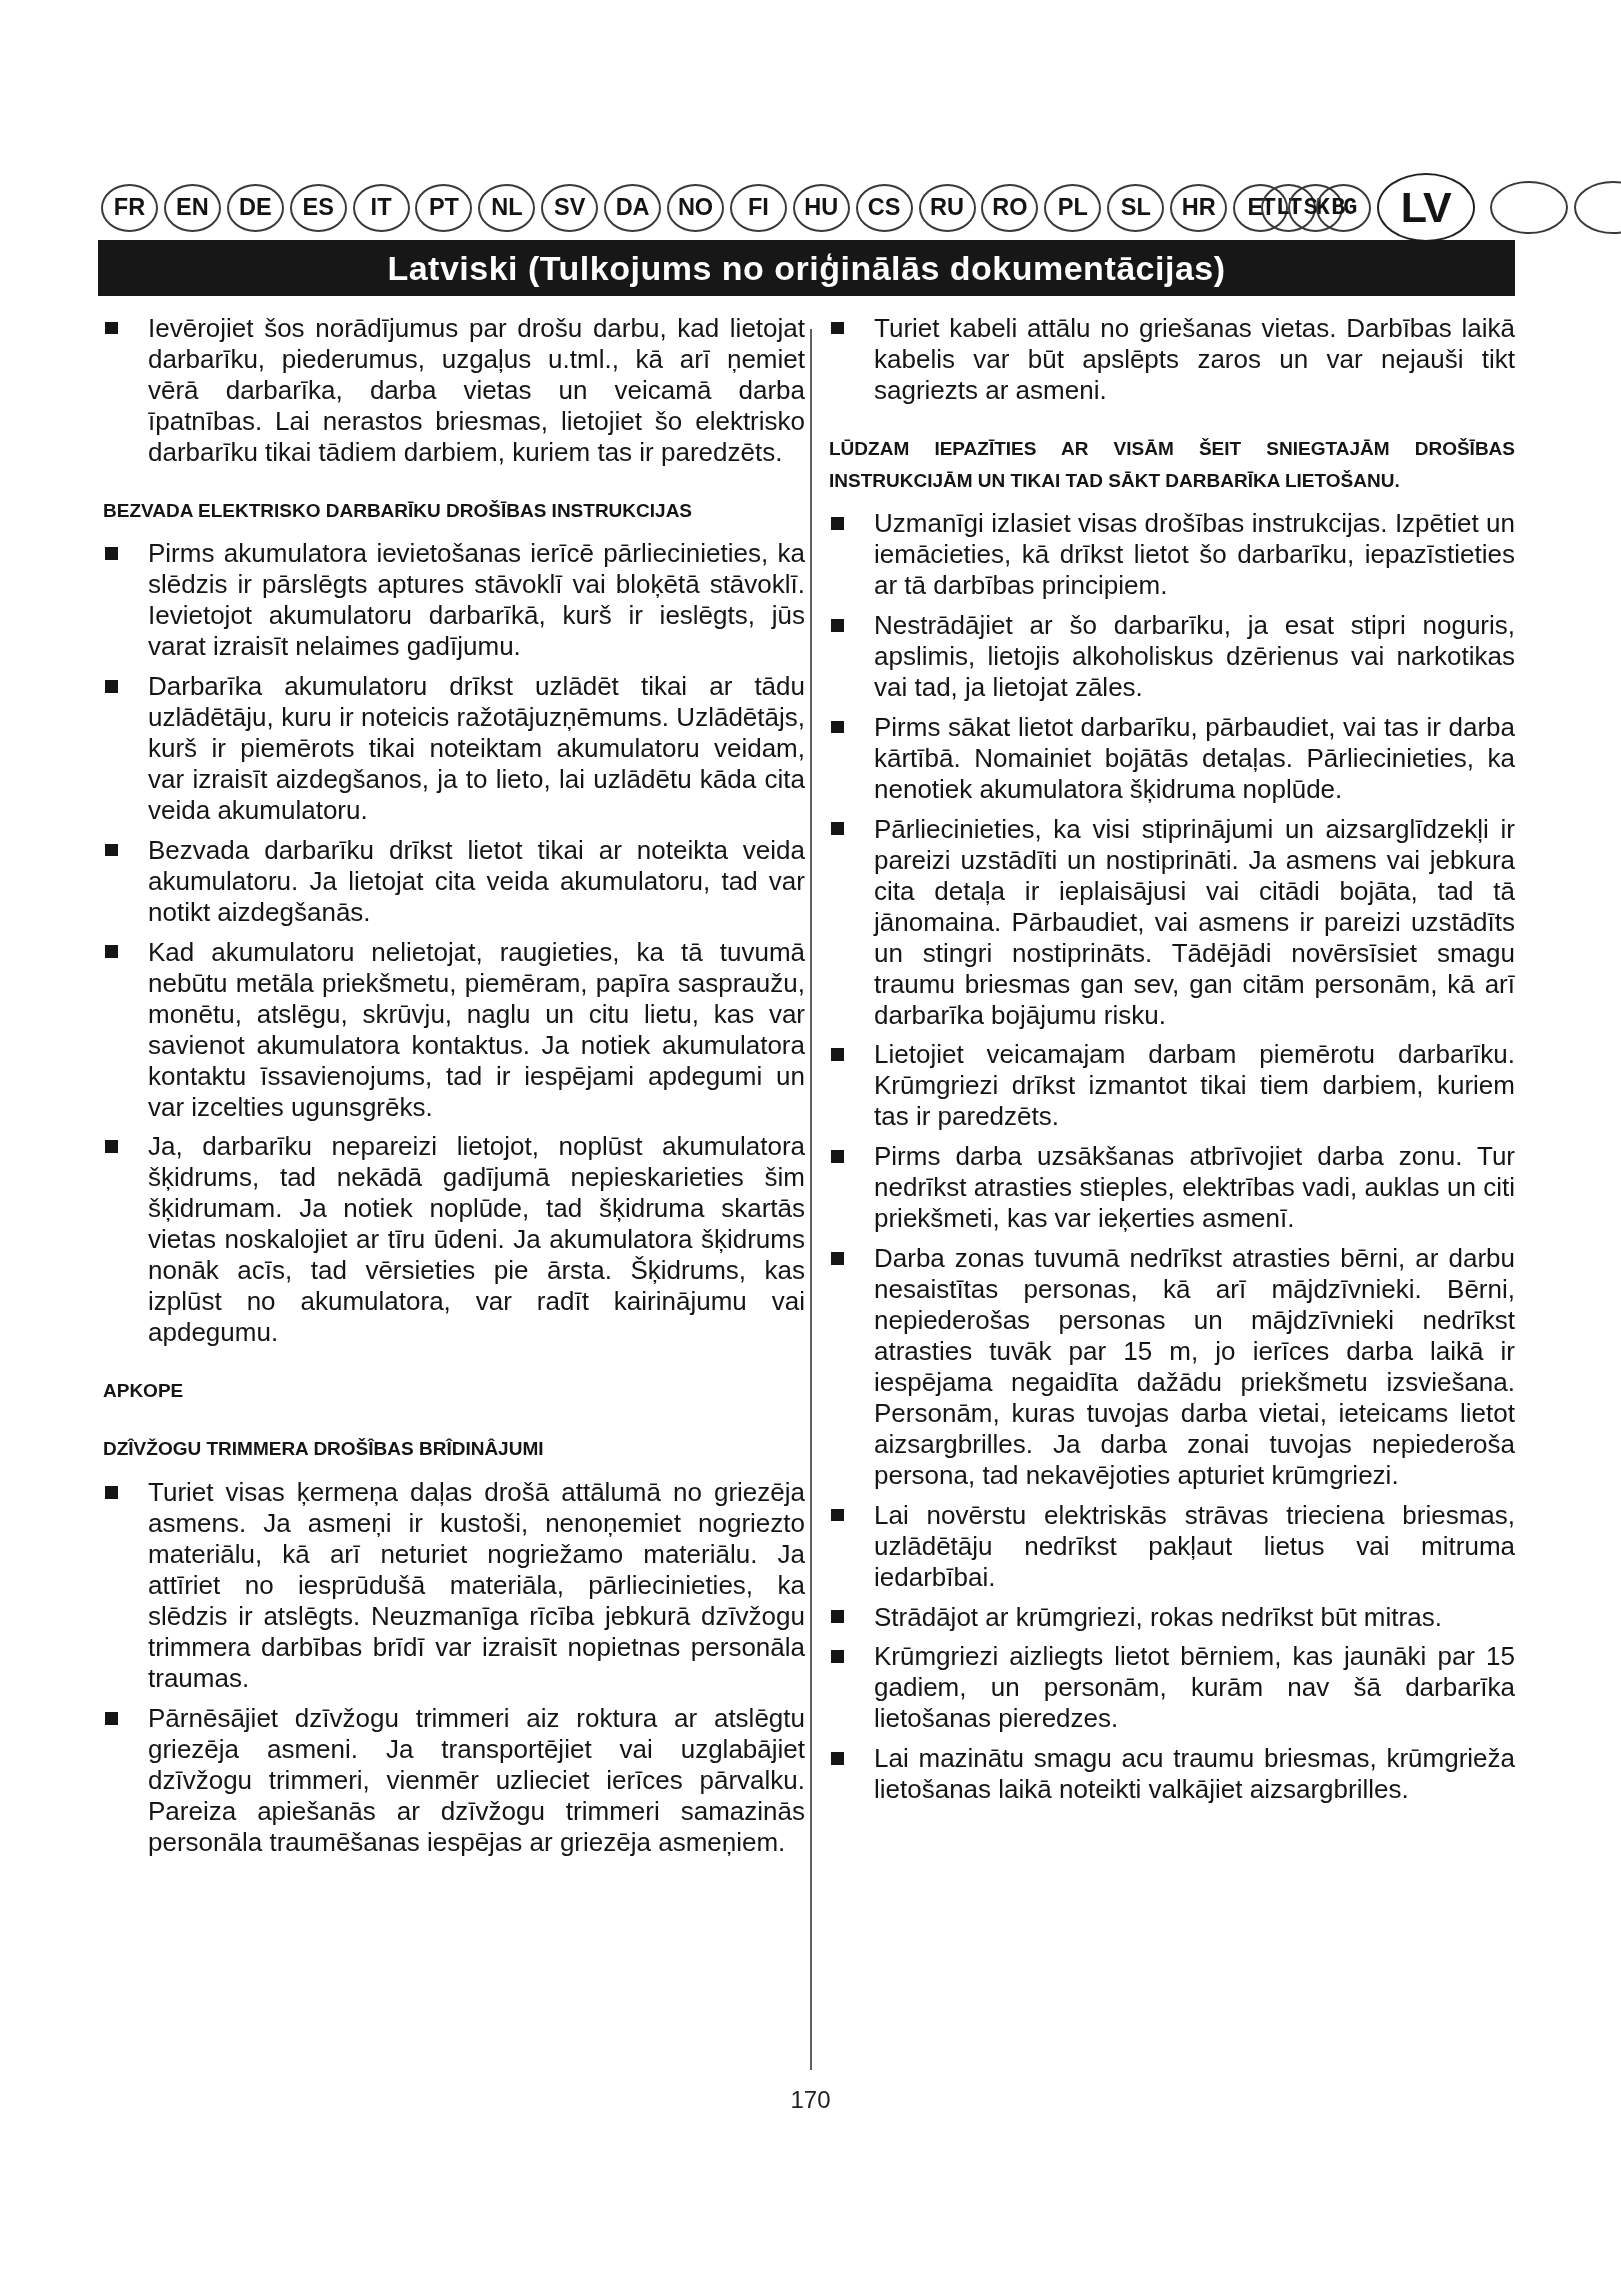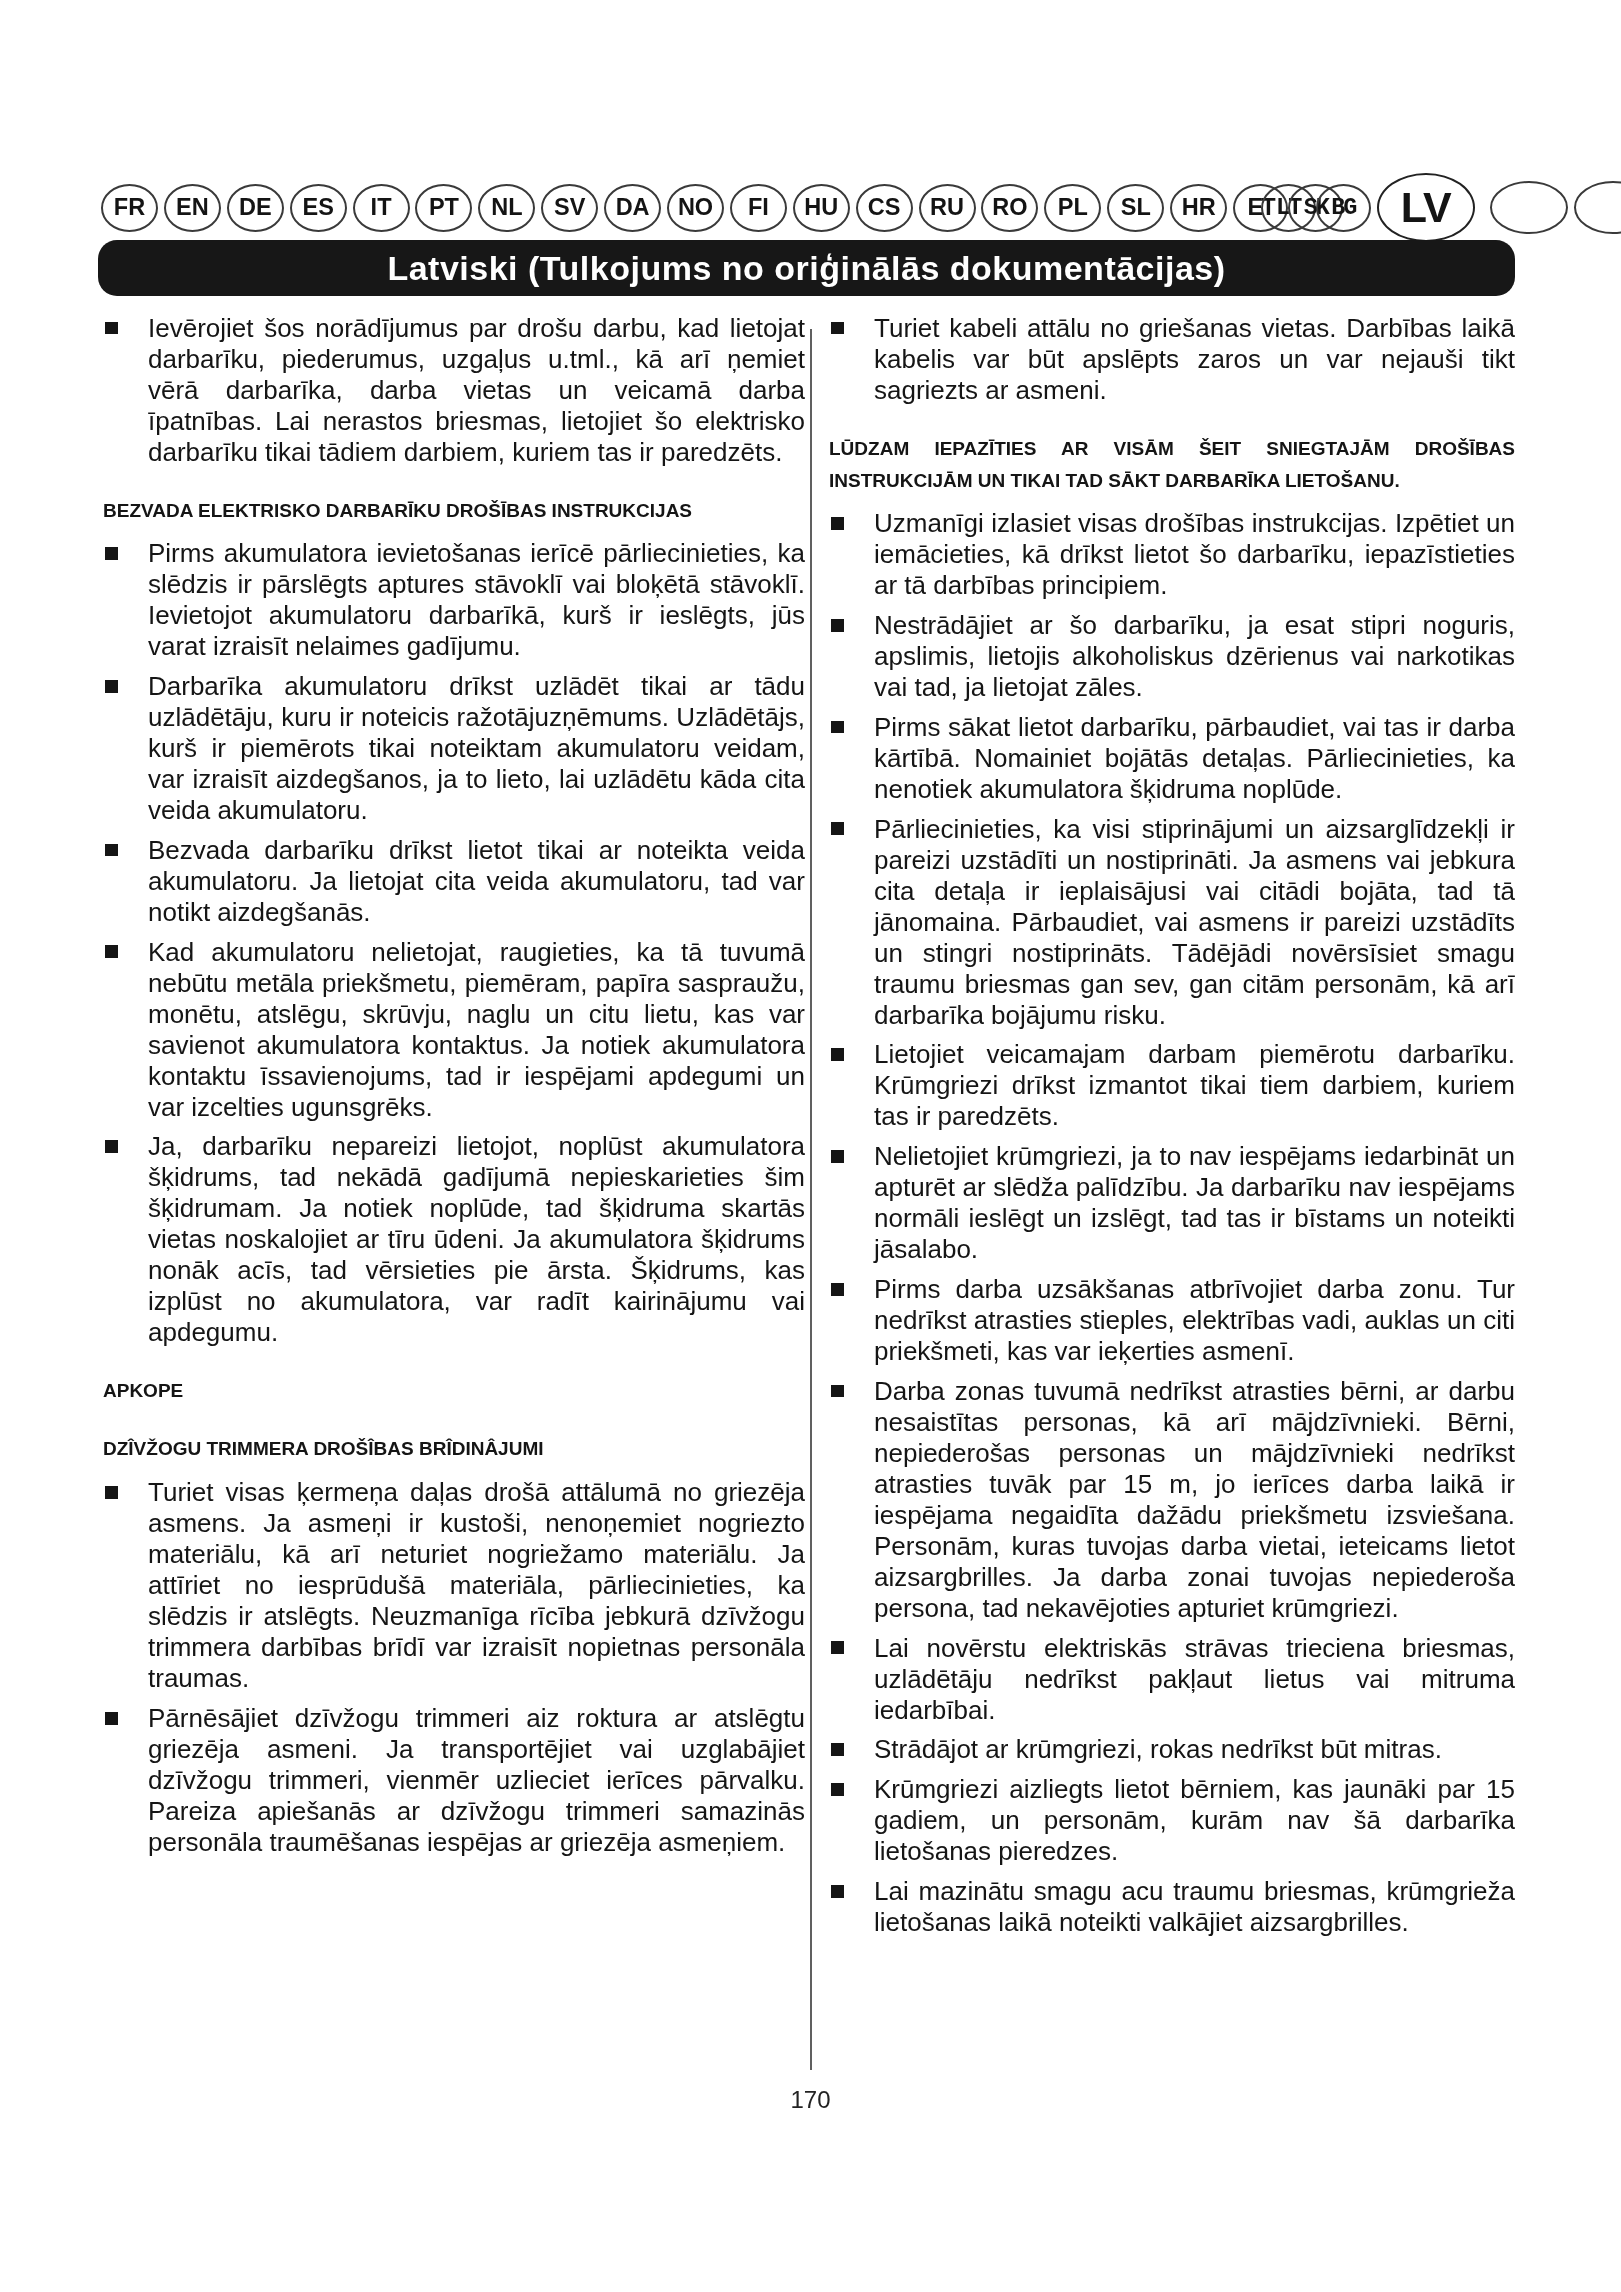--- a/index.html
+++ b/index.html
@@ -13,21 +13,21 @@
   .pill.small{width:53px;height:44px;}
   .overlap{display:flex;align-items:center;flex:none;}
   .overlap .pill{width:51px;height:44px;background:transparent;letter-spacing:-2px;}
   .overlap .pill + .pill{margin-left:-27.4px;font-family:Liberation Mono, monospace;}
   .pill.lv{width:94px;height:65px;font-size:43px;border:2.9px solid #222;letter-spacing:-1px;}
   .pill.empty{width:74px;height:49px;border-width:2px;}
   .pill.empty.first{margin-left:9.8px;}
 
   
   .titlebar{position:absolute;left:98px;top:240px;width:1417px;height:56px;background:#171717;
-            display:flex;align-items:center;justify-content:center;border-radius:19px;}
+            display:flex;align-items:center;justify-content:center;}
   .titlebar .ttl{color:#ffffff;font-weight:bold;font-size:34px;letter-spacing:0.5px;}
 
   
   .col{position:absolute;top:313px;font-size:26px;line-height:31px;text-align:justify;color:#151515;}
   .col-left{left:103px;width:702px;}
   .col-right{left:829px;width:686px;}
   .bullet{position:relative;padding-left:45px;margin:0 0 8.8px 0;}
   .marker{position:absolute;left:2px;top:8.8px;width:12.7px;height:12.7px;background:#151515;}
   .heading{font-weight:bold;font-size:19px;line-height:32px;margin:26.5px 0 11.8px 0;text-align:justify;}
   .col > :first-child{margin-top:0;}
@@ -137,24 +137,20 @@
       <div class="bullet">
         <span class="marker"></span>
         <div>Pārliecinieties, ka visi stiprinājumi un aizsarglīdzekļi ir pareizi uzstādīti un nostiprināti. Ja asmens vai jebkura cita detaļa ir ieplaisājusi vai citādi bojāta, tad tā jānomaina. Pārbaudiet, vai asmens ir pareizi uzstādīts un stingri nostiprināts. Tādējādi novērsīsiet smagu traumu briesmas gan sev, gan citām personām, kā arī darbarīka bojājumu risku.</div>
       </div>
       <div class="bullet">
         <span class="marker"></span>
         <div>Lietojiet veicamajam darbam piemērotu darbarīku. Krūmgriezi drīkst izmantot tikai tiem darbiem, kuriem tas ir paredzēts.</div>
       </div>
       <div class="bullet">
         <span class="marker"></span>
-        <div>Nelietojiet krūmgriezi, ja to nav iespējams iedarbināt un apturēt ar slēdža palīdzību. Ja darbarīku nav iespējams normāli ieslēgt un izslēgt, tad tas ir bīstams un noteikti jāsalabo.</div>
-      </div>
-      <div class="bullet">
-        <span class="marker"></span>
         <div>Pirms darba uzsākšanas atbrīvojiet darba zonu. Tur nedrīkst atrasties stieples, elektrības vadi, auklas un citi priekšmeti, kas var ieķerties asmenī.</div>
       </div>
       <div class="bullet">
         <span class="marker"></span>
         <div>Darba zonas tuvumā nedrīkst atrasties bērni, ar darbu nesaistītas personas, kā arī mājdzīvnieki. Bērni, nepiederošas personas un mājdzīvnieki nedrīkst atrasties tuvāk par 15 m, jo ierīces darba laikā ir iespējama negaidīta dažādu priekšmetu izsviešana. Personām, kuras tuvojas darba vietai, ieteicams lietot aizsargbrilles. Ja darba zonai tuvojas nepiederoša persona, tad nekavējoties apturiet krūmgriezi.</div>
       </div>
       <div class="bullet">
         <span class="marker"></span>
         <div>Lai novērstu elektriskās strāvas trieciena briesmas, uzlādētāju nedrīkst pakļaut lietus vai mitruma iedarbībai.</div>
       </div>

